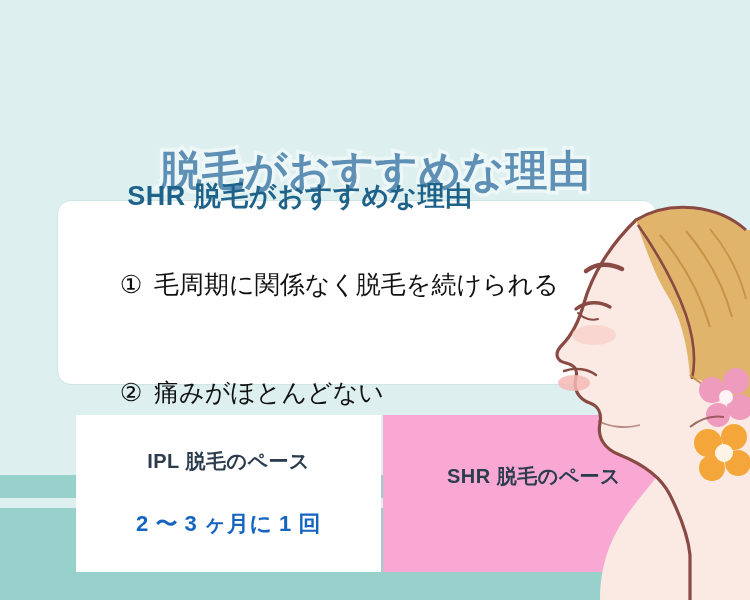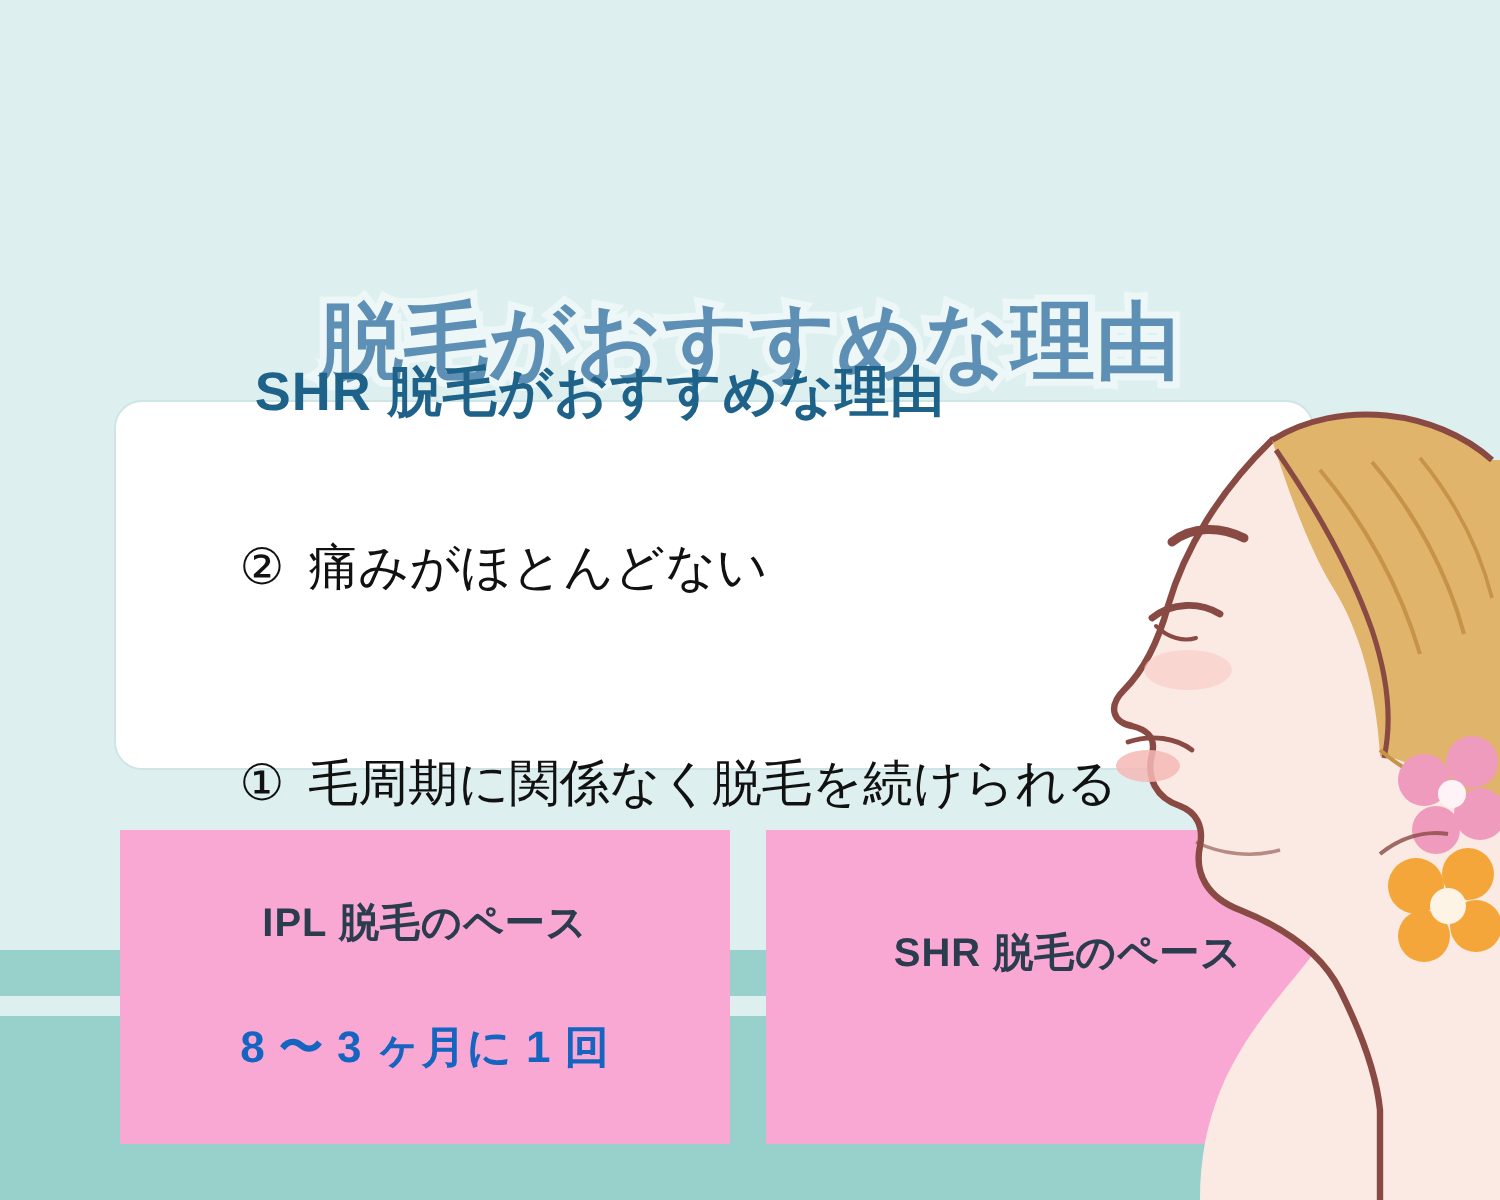--- a/index.html
+++ b/index.html
@@ -45,21 +45,21 @@
     color:#111111;font-size:25px;line-height:1.1;white-space:pre;
     margin-bottom:26px;
   }
   .card-item .num{margin-right:12px;}
 
   
   .pace-box{
     position:absolute;top:415px;height:157px;box-sizing:border-box;
     display:flex;flex-direction:column;align-items:center;justify-content:center;
   }
-  .pace-left{left:60px;width:305px;background:#f9a8d4;}
+  .pace-left{left:76px;width:305px;background:#ffffff;}
   .pace-right{left:383px;width:302px;background:#f9a8d4;}
   .pace-title{
     color:#2a3c4d;font-size:20px;font-weight:bold;letter-spacing:0.5px;
     white-space:pre;margin-bottom:34px;
   }
   .pace-value{
     font-size:22px;font-weight:bold;letter-spacing:0.5px;white-space:pre;
   }
   .pace-left .pace-value{color:#1565c0;}
   .pace-right .pace-value{color:#1565c0;}
@@ -79,30 +79,30 @@
     <span class="title-line">脱毛がおすすめな理由</span>
     <span class="title-line">SHR 脱毛（蓄熱式）がおすすめ</span>
   </div>
 
   <div class="card"></div>
 
   <div class="card-heading">SHR 脱毛がおすすめな理由</div>
 
   <div class="card-list">
     <div class="card-item">
-      <span class="num">②</span><span>痛みがほとんどない</span>
+      <span class="num">①</span><span>毛周期に関係なく脱毛を続けられる</span>
     </div>
     <div class="card-item">
-      <span class="num">①</span><span>毛周期に関係なく脱毛を続けられる</span>
+      <span class="num">②</span><span>痛みがほとんどない</span>
     </div>
   </div>
 
   <div class="pace-box pace-left">
     <div class="pace-title">IPL 脱毛のペース</div>
-    <div class="pace-value">8 〜 3 ヶ月に 1 回</div>
+    <div class="pace-value">2 〜 3 ヶ月に 1 回</div>
   </div>
 
   <div class="pace-box pace-right">
     <div class="pace-title">SHR 脱毛のペース</div>
   </div>
 
   <svg class="illus" viewBox="0 0 210 425">
     <defs>
       <clipPath id="clipAll">
           <rect x="0" y="0" width="210" height="425"></rect>

